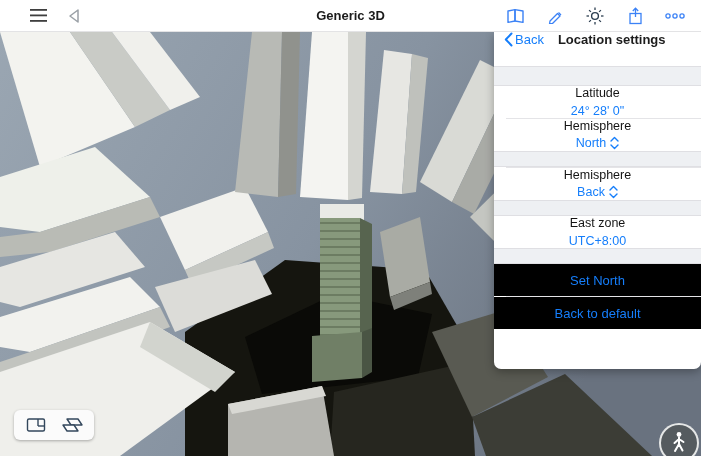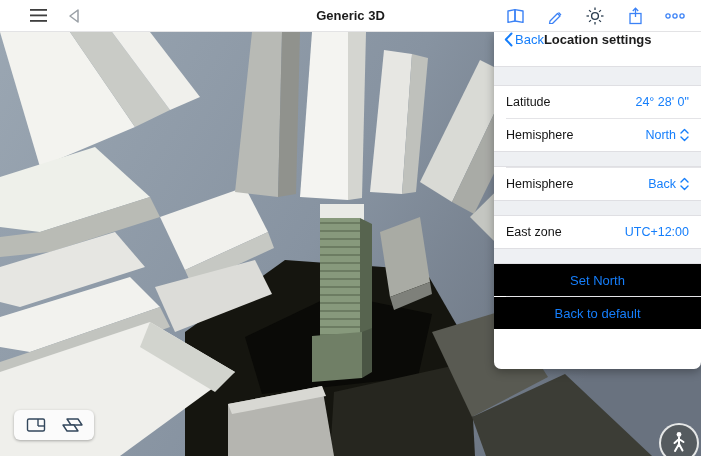--- a/index.html
+++ b/index.html
@@ -24,26 +24,26 @@
   
   .scene{position:absolute;top:32px;left:0;width:701px;height:424px;overflow:hidden;}
   
   .panel{
     position:absolute;top:32px;right:0;width:207px;height:337px;background:#ffffff;
     z-index:8;border-radius:0 0 7px 7px;box-shadow:0 3px 10px rgba(0,0,0,.3);
     box-sizing:border-box;overflow:hidden;
   }
   .panel-header{height:34px;display:flex;align-items:flex-start;padding:0 10px;}
   .back-btn{display:flex;align-items:center;gap:2px;color:#157efb;font-size:13px;cursor:pointer;}
-  .panel-title{font-size:13px;font-weight:bold;color:#1c1c1c;}
+  .panel-title{font-size:13px;font-weight:bold;color:#1c1c1c;margin-left:14px;}
   .spacer{background:#eef0f3;border-top:1px solid #dfdfe3;border-bottom:1px solid #dfdfe3;box-sizing:border-box;}
   .spacer.s-lg{height:20px;}
   .spacer.s-md{height:16px;}
   .prow{height:32px;display:flex;align-items:center;justify-content:space-between;
-        padding:0 12px;background:#fff;cursor:default;}
+        padding:0 12px;background:#fff;cursor:default;flex-direction:column;}
   .prow .plabel{font-size:12.5px;color:#141414;}
   .prow .pvalue{font-size:12.5px;color:#157efb;display:flex;align-items:center;gap:4px;}
   .hairline{height:1px;background:#e4e4e7;margin-left:12px;}
   .btn-row{height:32px;display:flex;align-items:center;justify-content:center;
            color:#157efb;font-size:13px;background:#000000;cursor:pointer;}
   .panel-footpad{height:8px;background:#fff;}
   
   .view-toggle{
     position:absolute;left:14px;bottom:16px;width:80px;height:30px;background:#fbfbfb;
     border-radius:6px;box-shadow:0 1px 3px rgba(0,0,0,.3);display:flex;align-items:center;
@@ -226,21 +226,21 @@
         <polyline points="1,6 4.5,2.5 8,6" fill="none" stroke="#157efb" stroke-width="1.4" stroke-linecap="round" stroke-linejoin="round"></polyline>
         <polyline points="1,10 4.5,13.5 8,10" fill="none" stroke="#157efb" stroke-width="1.4" stroke-linecap="round" stroke-linejoin="round"></polyline>
       </svg>
     </span>
   </div>
 
   <div class="spacer s-md"></div>
 
   <div class="prow">
     <span class="plabel">East zone</span>
-    <span class="pvalue">UTC+12:00</span>
+    <span class="pvalue">UTC+8:00</span>
   </div>
 
   <div class="spacer s-md"></div>
 
   <div class="btn-row">Set North</div>
   <div class="hairline"></div>
   <div class="btn-row">Back to default</div>
   <div class="panel-footpad"></div>
 </div>
 

